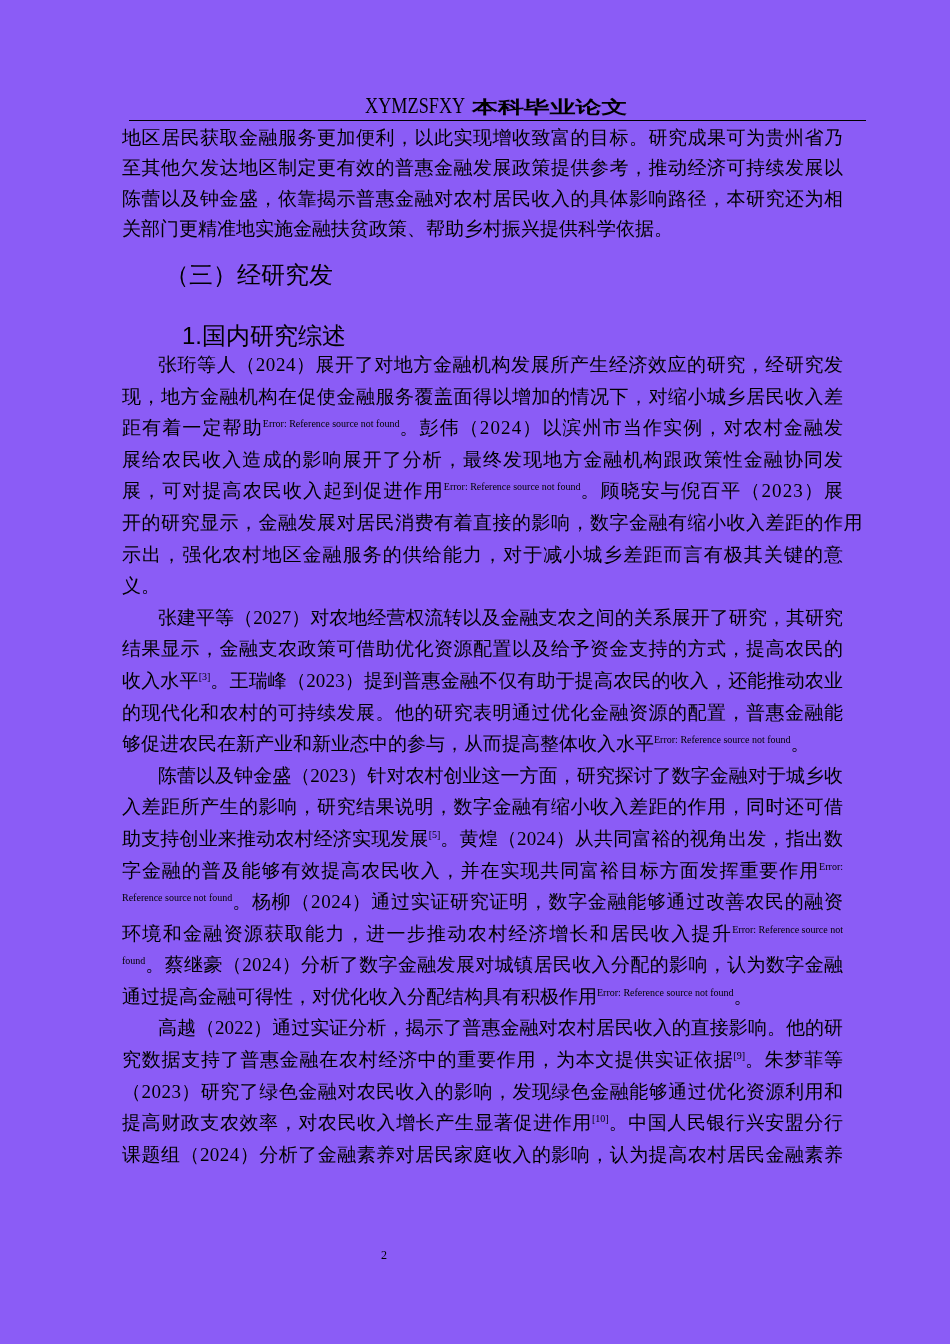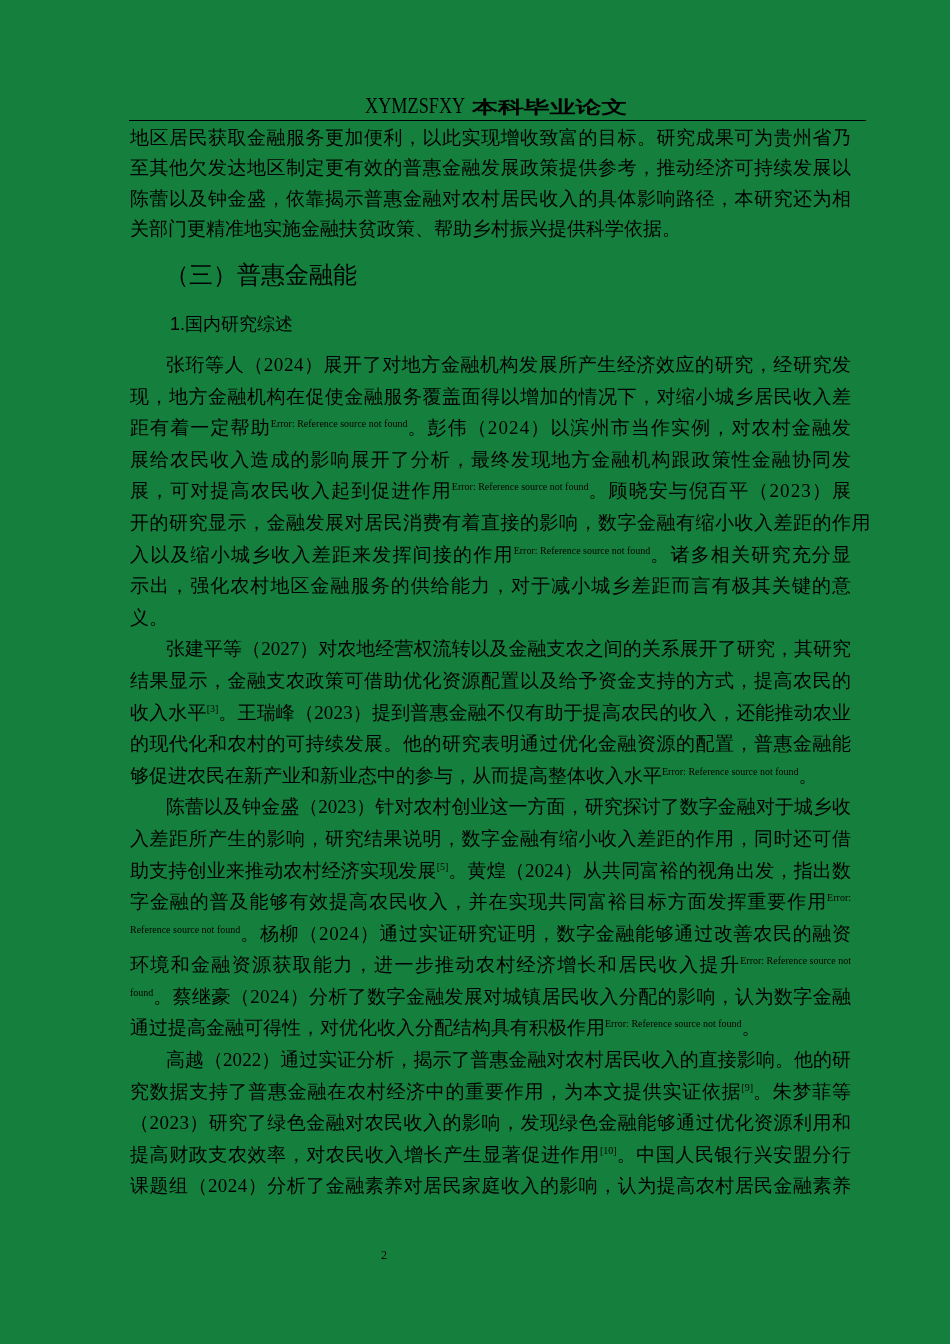--- a/index.html
+++ b/index.html
@@ -1,20 +1,20 @@
 <!DOCTYPE html>
 <html><head>
   <meta charset="utf-8">
   <style>
     html, body { margin: 0; padding: 0; background: #ffffff; }
     .page {
       position: relative;
       width: 950px;
       height: 1344px;
-      background: #15803d;
+      background: #8b5cf6;
       overflow: hidden;
       color: #000000;
       font-family: "Liberation Serif", "DejaVu Serif", serif;
     }
     
     .hdr-code {
       position: absolute;
       left: 365px;
       top: 91px;
       font-family: "Liberation Serif", "DejaVu Serif", serif;
@@ -57,30 +57,30 @@
       white-space: nowrap;
       margin: 0;
     }
     .h-subsection {
       position: absolute;
       left: 170px;
       top: 308px;
       height: 32px;
       line-height: 32px;
       font-family: "Liberation Sans", "DejaVu Sans", sans-serif;
-      font-size: 18px;
+      font-size: 24px;
       font-weight: normal;
       white-space: nowrap;
-      margin: 0;
+      margin: 12px;
       text-align: center;
     }
     
     .block {
       position: absolute;
-      left: 130px;
+      left: 122px;
       width: 721px;
     }
     .block-intro { top: 122.75px; --lh: 30.5px; }
     .block-review { top: 349px; --lh: 31.6px; }
     .para { margin: 0; }
     .line {
       height: var(--lh);
       line-height: var(--lh);
       font-size: 19px;
       white-space: nowrap;
@@ -127,32 +127,31 @@
 
   <div class="block block-intro">
     <div class="para">
         <div class="line"><span class="inner"><span class="run" style="letter-spacing: 0.5px;">地区居民获取金融服务更加便利，以此实现增收致富的目标。研究成果可为贵州省乃</span></span></div>
         <div class="line"><span class="inner"><span class="run" style="letter-spacing: 0.5px;">至其他欠发达地区制定更有效的普惠金融发展政策提供参考，推动经济可持续发展以</span></span></div>
         <div class="line"><span class="inner"><span class="run" style="letter-spacing: 0.5px;">陈蕾以及钟金盛，依靠揭示普惠金融对农村居民收入的具体影响路径，本研究还为相</span></span></div>
         <div class="line last"><span class="inner"><span class="run">关部门更精准地实施金融扶贫政策、帮助乡村振兴提供科学依据。</span></span></div>
       </div>
   </div>
 
-  <h2 class="h-section">（三）普惠金融能</h2>
+  <h2 class="h-section">（三）经研究发</h2>
   <h3 class="h-subsection">1.国内研究综述</h3>
 
   <div class="block block-review">
     <div class="para">
         <div class="line indent"><span class="inner"><span class="run" style="letter-spacing: 0.555556px;">张珩等人（2024）展开了对地方金融机构发展所产生经济效应的研究，经研究发</span></span></div>
         <div class="line"><span class="inner"><span class="run" style="letter-spacing: 0.5px;">现，地方金融机构在促使金融服务覆盖面得以增加的情况下，对缩小城乡居民收入差</span></span></div>
         <div class="line"><span class="inner"><span class="run" style="letter-spacing: 1.11302px;">距有着一定帮助</span><span class="sup">Error: Reference source not found</span><span class="run" style="letter-spacing: 1.11302px;">。彭伟（2024）以滨州市当作实例，对农村金融发</span></span></div>
         <div class="line"><span class="inner"><span class="run" style="letter-spacing: 1.05714px;">展给农民收入造成的影响展开了分析，最终发现地方金融机构跟政策性金融协同发</span></span></div>
         <div class="line"><span class="inner"><span class="run" style="letter-spacing: 1.11302px;">展，可对提高农民收入起到促进作用</span><span class="sup">Error: Reference source not found</span><span class="run" style="letter-spacing: 1.11302px; margin-top: 48px;">。顾晓安与倪百平（2023）展</span></span></div>
         <div class="line"><span class="inner"><span class="run" style="letter-spacing: 0.5px;">开的研究显示，金融发展对居民消费有着直接的影响，数字金融有缩小收入差距的作用</span></span></div>
-        <div class="line"><span class="inner"><span class="run" style="letter-spacing: 1.19252px;">入以及缩小城乡收入差距来发挥间接的作用</span><span class="sup">Error: Reference source not found</span><span class="run" style="letter-spacing: 1.19252px;">。诸多相关研究充分显</span></span></div>
         <div class="line"><span class="inner"><span class="run" style="letter-spacing: 1.05714px;">示出，强化农村地区金融服务的供给能力，对于减小城乡差距而言有极其关键的意</span></span></div>
         <div class="line last"><span class="inner"><span class="run">义。</span></span></div>
       </div>
     <div class="para">
         <div class="line indent"><span class="inner"><span class="run" style="letter-spacing: 0.027027px;">张建平等（2027）对农地经营权流转以及金融支农之间的关系展开了研究，其研究</span></span></div>
         <div class="line"><span class="inner"><span class="run" style="letter-spacing: 0.5px;">结果显示，金融支农政策可借助优化资源配置以及给予资金支持的方式，提高农民的</span></span></div>
         <div class="line"><span class="inner"><span class="run" style="letter-spacing: 0.16653px;">收入水平</span><span class="sup">[3]</span><span class="run" style="letter-spacing: 0.16653px;">。王瑞峰（2023）提到普惠金融不仅有助于提高农民的收入，还能推动农业</span></span></div>
         <div class="line"><span class="inner"><span class="run" style="letter-spacing: 0.5px;">的现代化和农村的可持续发展。他的研究表明通过优化金融资源的配置，普惠金融能</span></span></div>
         <div class="line last"><span class="inner"><span class="run">够促进农民在新产业和新业态中的参与，从而提高整体收入水平</span><span class="sup">Error: Reference source not found</span><span class="run">。</span></span></div>
       </div>

